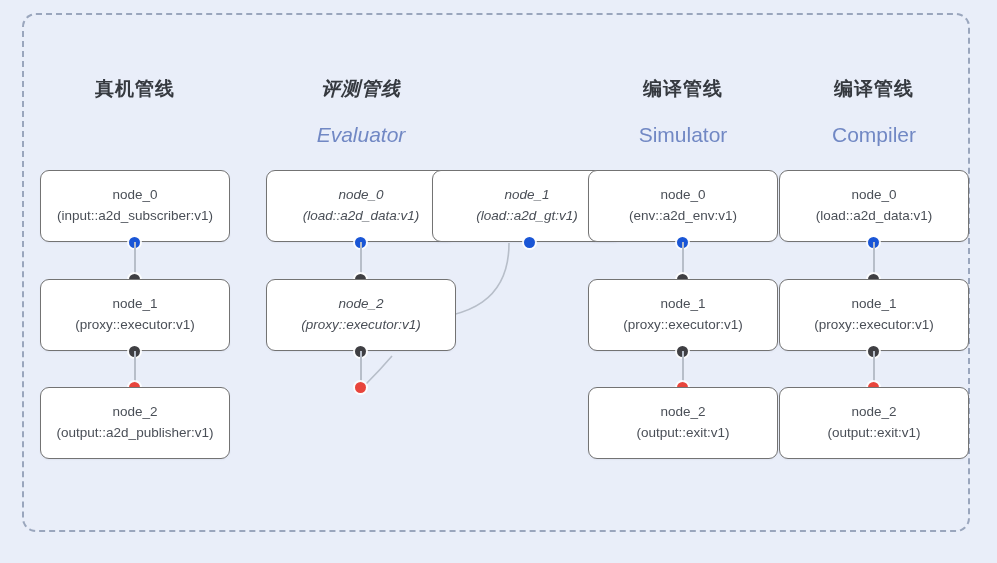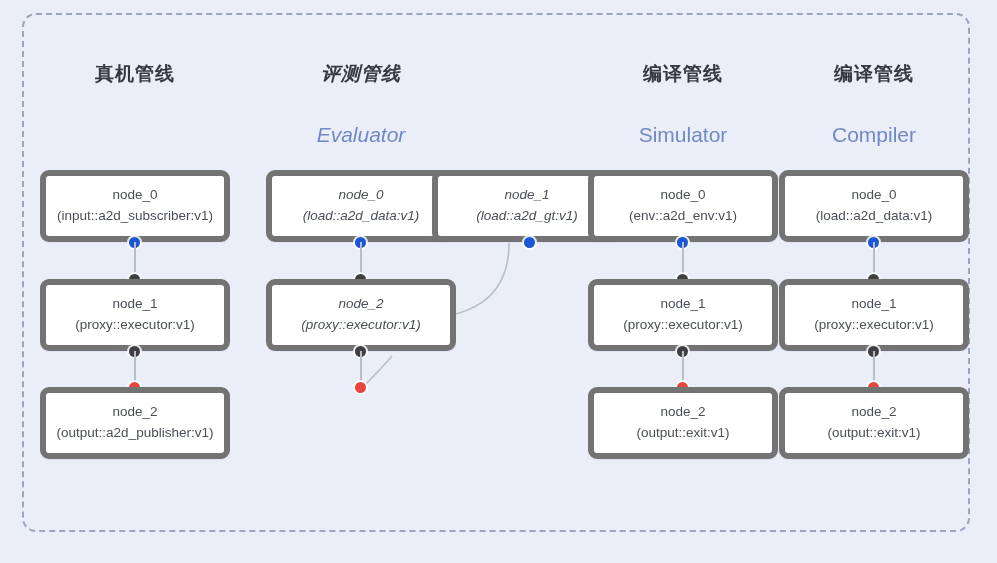--- a/index.html
+++ b/index.html
@@ -43,21 +43,21 @@
   }
 
   .pipeline-column {
     position: absolute;
     top: 0;
     height: 519px;
   }
 
   .col-title-cn {
     position: absolute;
-    top: 48px;
+    top: 63px;
     left: 0;
     width: 100%;
     text-align: center;
     font-size: 19px;
     font-weight: bold;
     color: #35393f;
     letter-spacing: 1px;
   }
 
   .col-title-en {
@@ -67,21 +67,21 @@
     width: 100%;
     text-align: center;
     font-size: 21px;
     color: #7188c4;
     font-weight: normal;
   }
 
   .node-box {
     position: absolute;
     background: #ffffff;
-    border: 6px solid #737373;
+    border: 1px solid #737373;
     border-radius: 9px;
     box-sizing: border-box;
     box-shadow: 0 1px 2px rgba(60,72,100,0.06);
     display: flex;
     flex-direction: column;
     align-items: center;
     justify-content: center;
   }
 
   .node-name {

